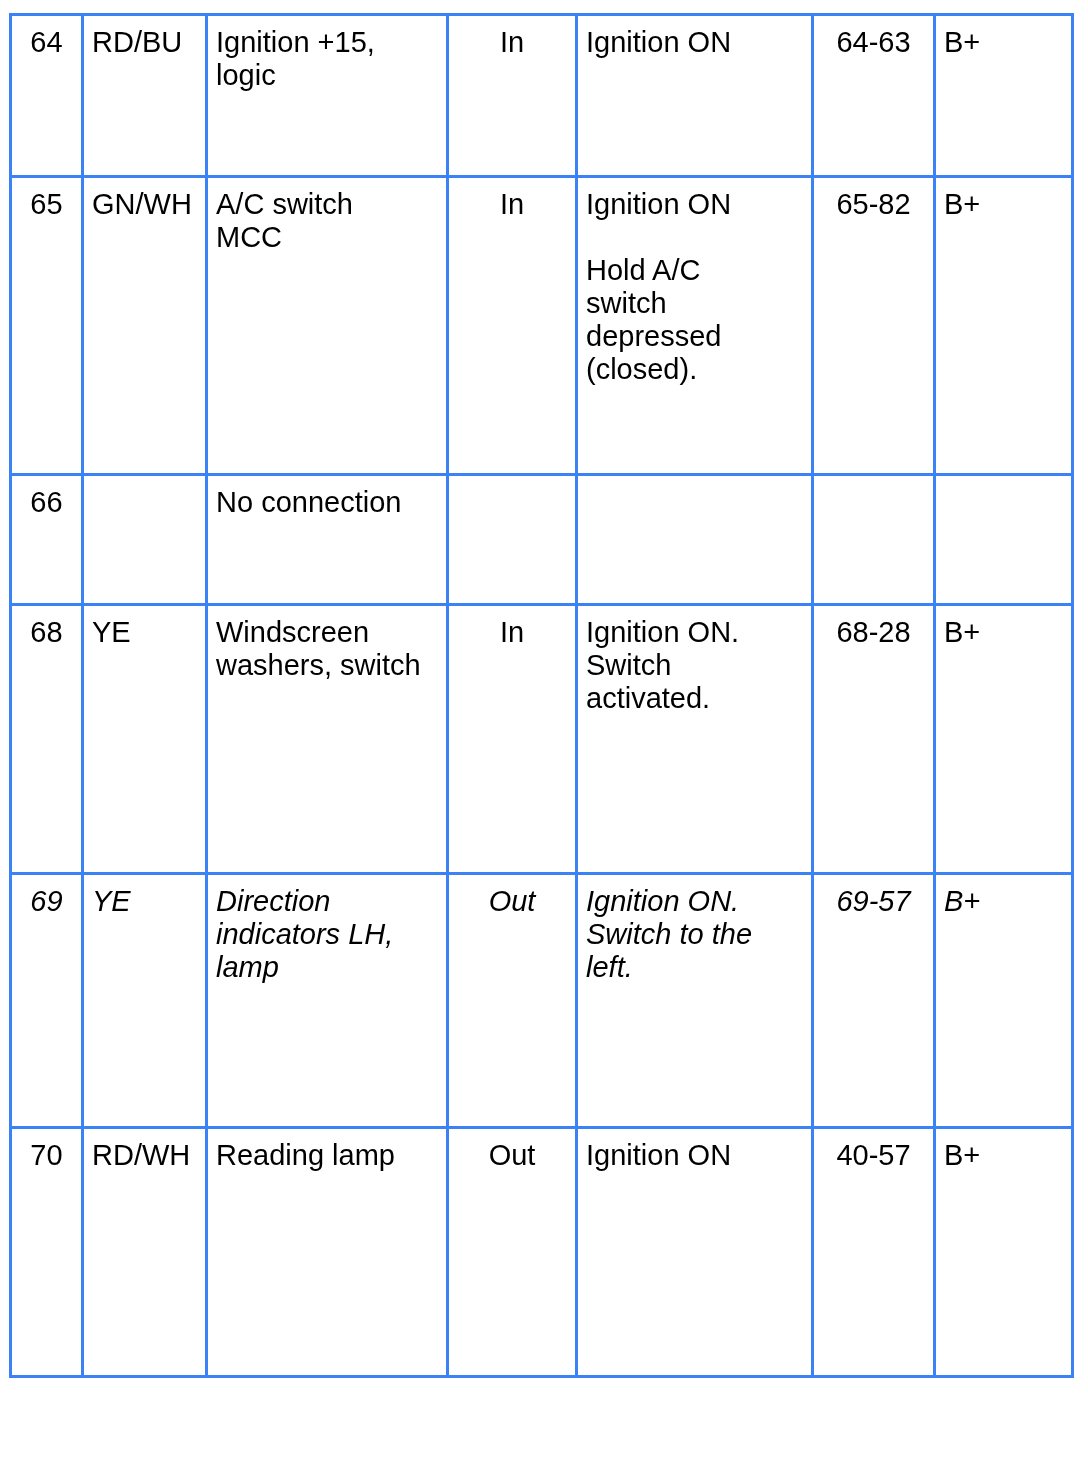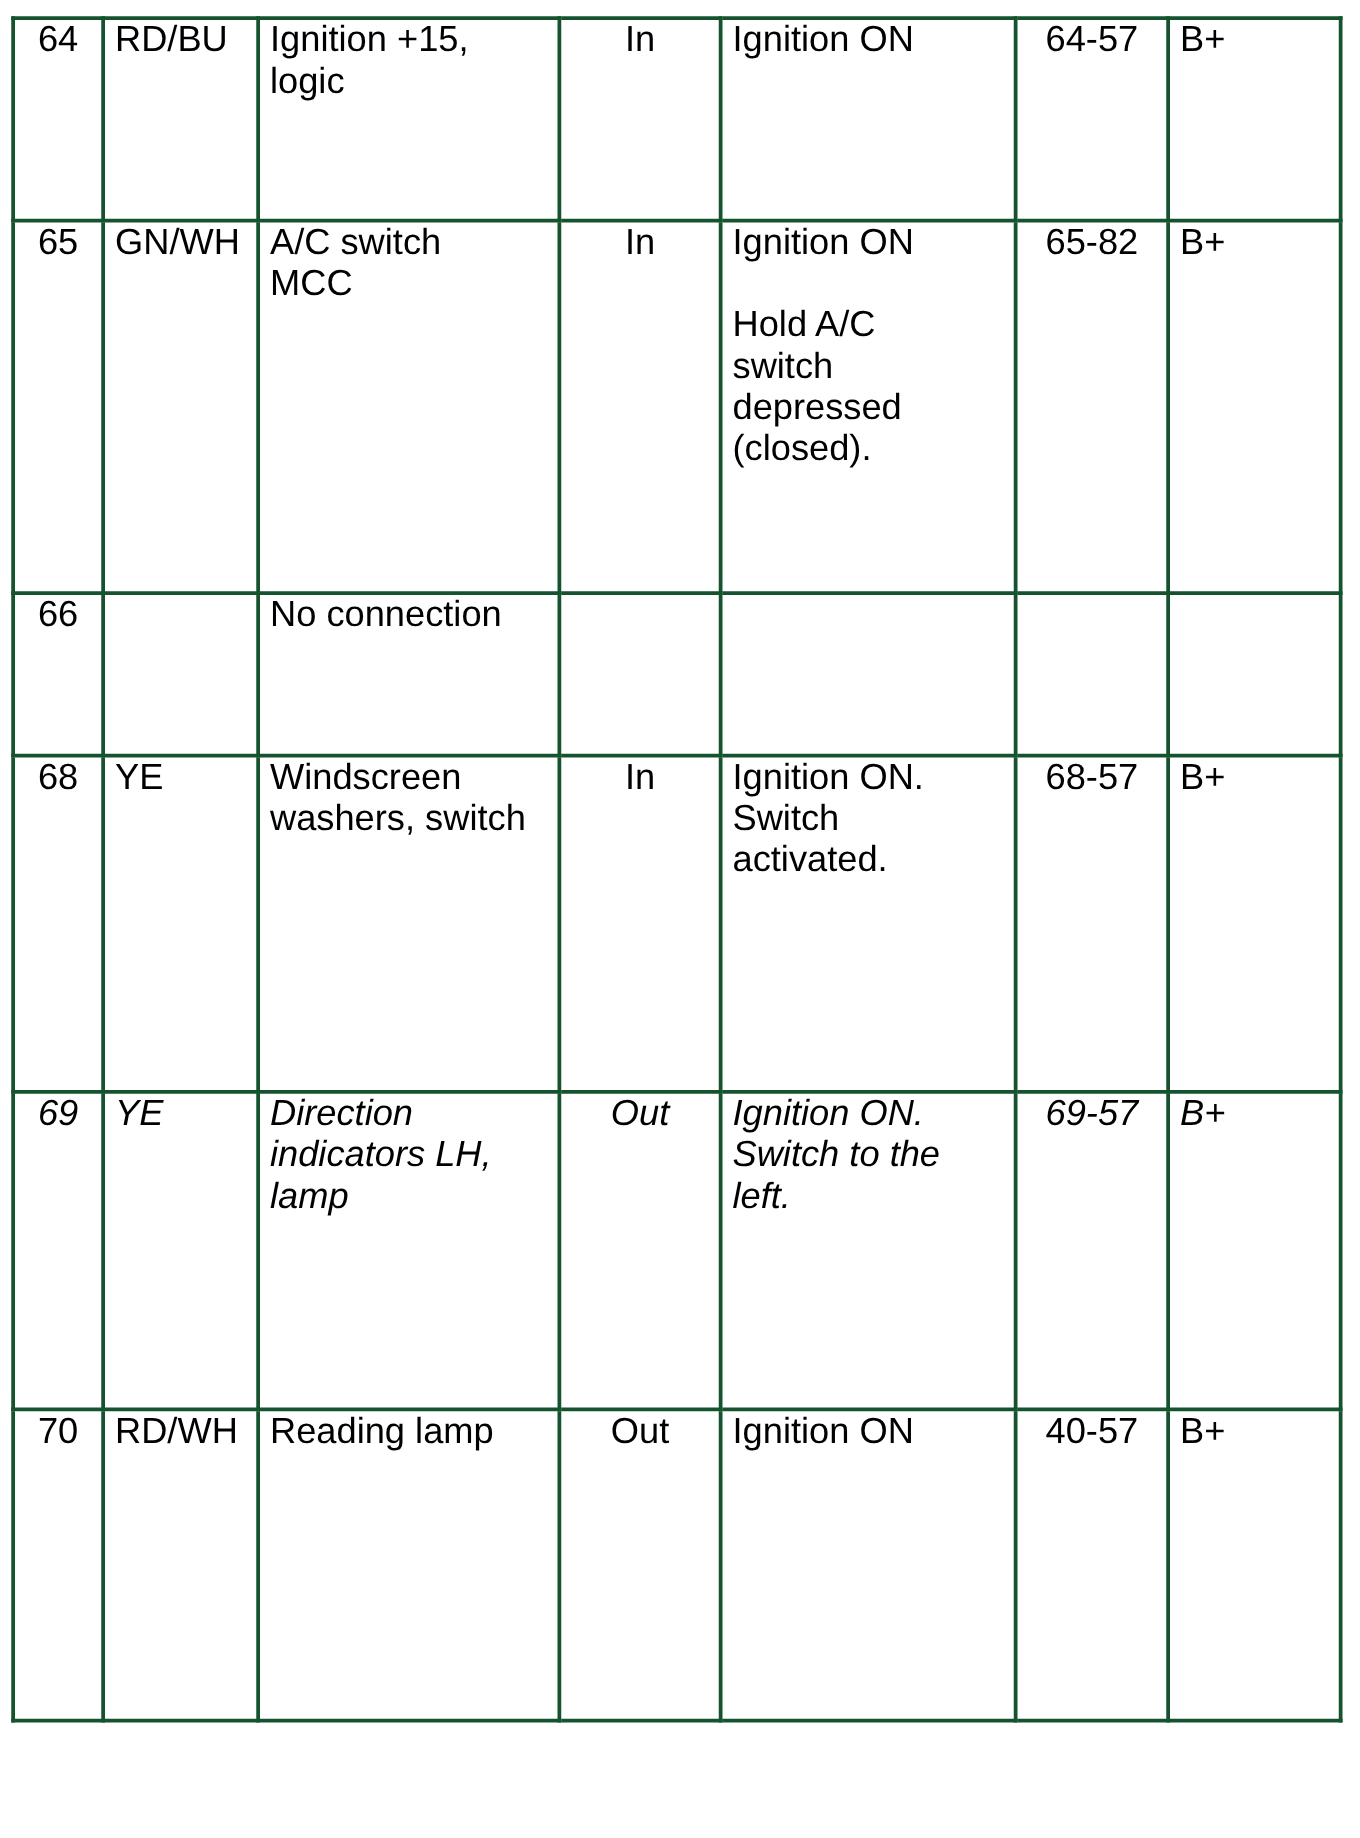--- a/index.html
+++ b/index.html
@@ -13,23 +13,23 @@
     font-family: "Liberation Sans", sans-serif;
     color: #000000;
     overflow: hidden;
   }
   table.pin-table {
     border-collapse: collapse;
     table-layout: fixed;
     margin: 13px 0 0 9px;
   }
   table.pin-table td {
-    border: 3px solid #14532d;
+    border: 3px solid #3b82f6;
     vertical-align: top;
-    padding: 0 8px 0 8px;
+    padding: 10px 8px 0 8px;
     font-size: 29px;
     line-height: 33px;
     white-space: pre-line;
     overflow: hidden;
     background: #ffffff;
   }
   td.c-pin, td.c-dir, td.c-pts {
     text-align: center;
   }
   tr.r0 { height: 162px; }
@@ -54,21 +54,21 @@
     <col style="width:138px">
   </colgroup>
   <tbody>
     <tr class="r0">
       <td class="c-pin">64</td>
       <td class="c-color">RD/BU</td>
       <td class="c-func">Ignition +15,
 logic</td>
       <td class="c-dir">In</td>
       <td class="c-cond">Ignition ON</td>
-      <td class="c-pts">64-57</td>
+      <td class="c-pts">64-63</td>
       <td class="c-val">B+</td>
     </tr>
     <tr class="r1">
       <td class="c-pin">65</td>
       <td class="c-color">GN/WH</td>
       <td class="c-func">A/C switch
 MCC</td>
       <td class="c-dir">In</td>
       <td class="c-cond">Ignition ON
 
@@ -90,21 +90,21 @@
     </tr>
     <tr class="r4">
       <td class="c-pin">68</td>
       <td class="c-color">YE</td>
       <td class="c-func">Windscreen
 washers, switch</td>
       <td class="c-dir">In</td>
       <td class="c-cond">Ignition ON.
 Switch
 activated.</td>
-      <td class="c-pts">68-57</td>
+      <td class="c-pts">68-28</td>
       <td class="c-val">B+</td>
     </tr>
     <tr class="r5">
       <td class="c-pin">69</td>
       <td class="c-color">YE</td>
       <td class="c-func">Direction
 indicators LH,
 lamp</td>
       <td class="c-dir">Out</td>
       <td class="c-cond">Ignition ON.

